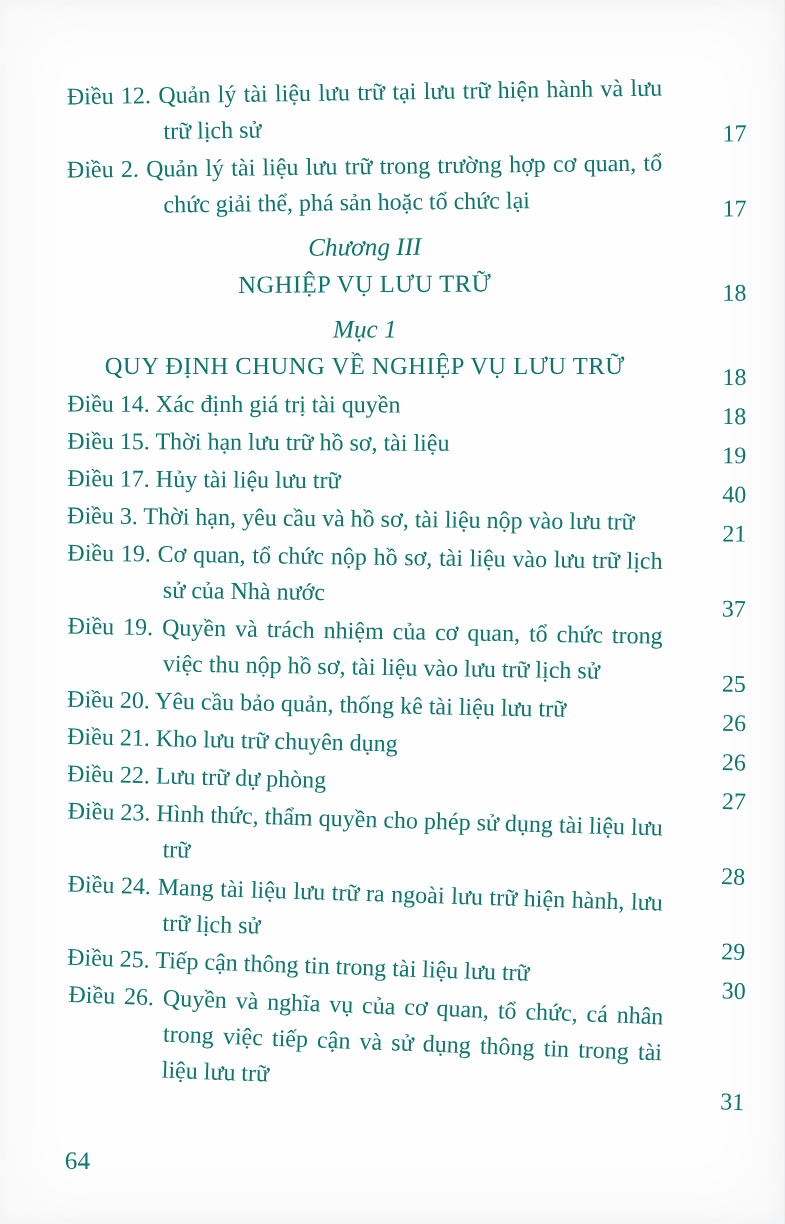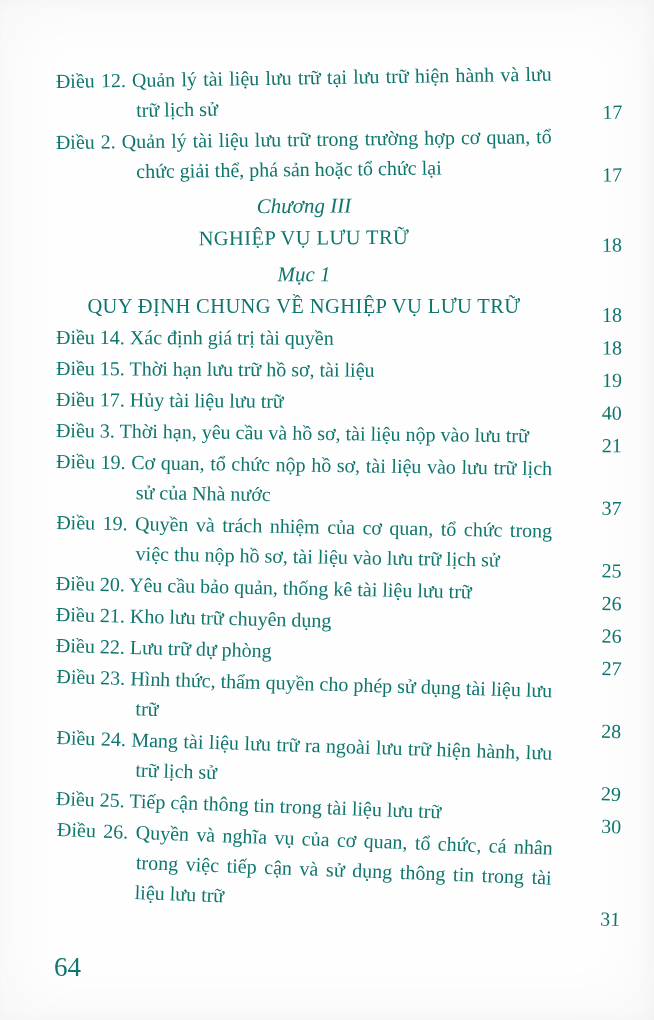--- a/index.html
+++ b/index.html
@@ -65,21 +65,21 @@
     line-height: 30px;
     text-align: right;
     align-self: flex-end;
     transform: translateY(9px);
     padding-right: 2px;
   }
   .footer {
     position: absolute;
     left: 54px;
     top: 952px;
-    font-size: 27px;
+    font-size: 21px;
     line-height: 30px;
   }
 </style>
 </head>
 <body>
 
 <div class="page">
   <div class="toc" id="toc">
       <div class="row entry" style="transform: rotate(-0.85deg);">
         <div class="body"><span class="label">Điều 12.</span> <span>Quản lý tài liệu lưu trữ tại lưu trữ hiện hành và lưu trữ lịch sử</span></div>

